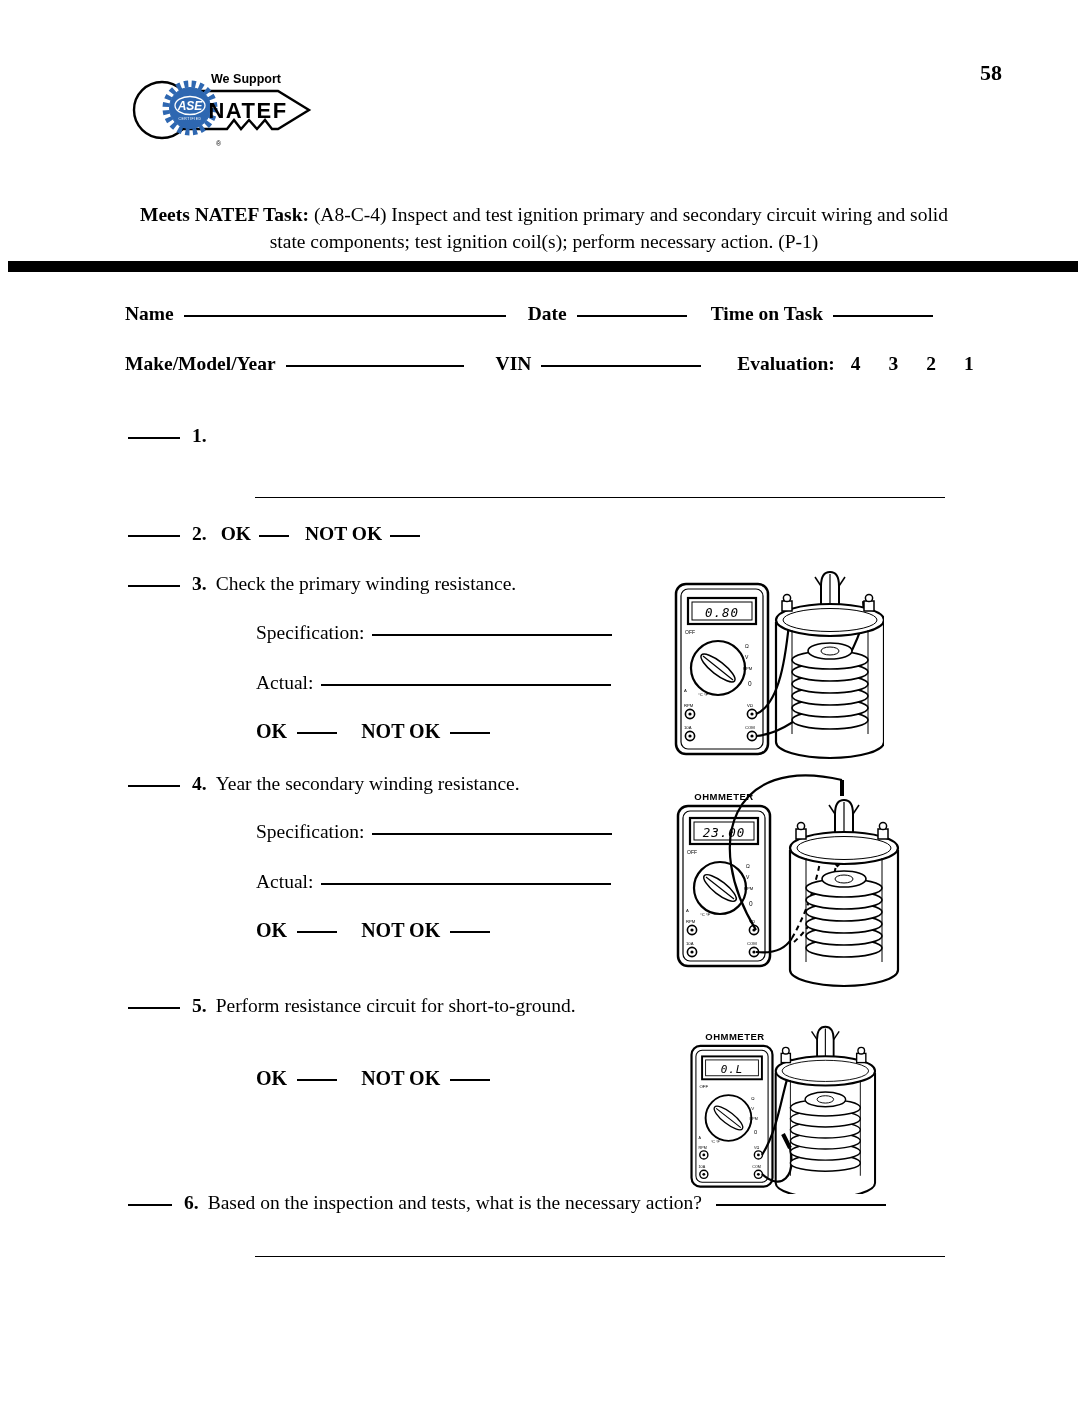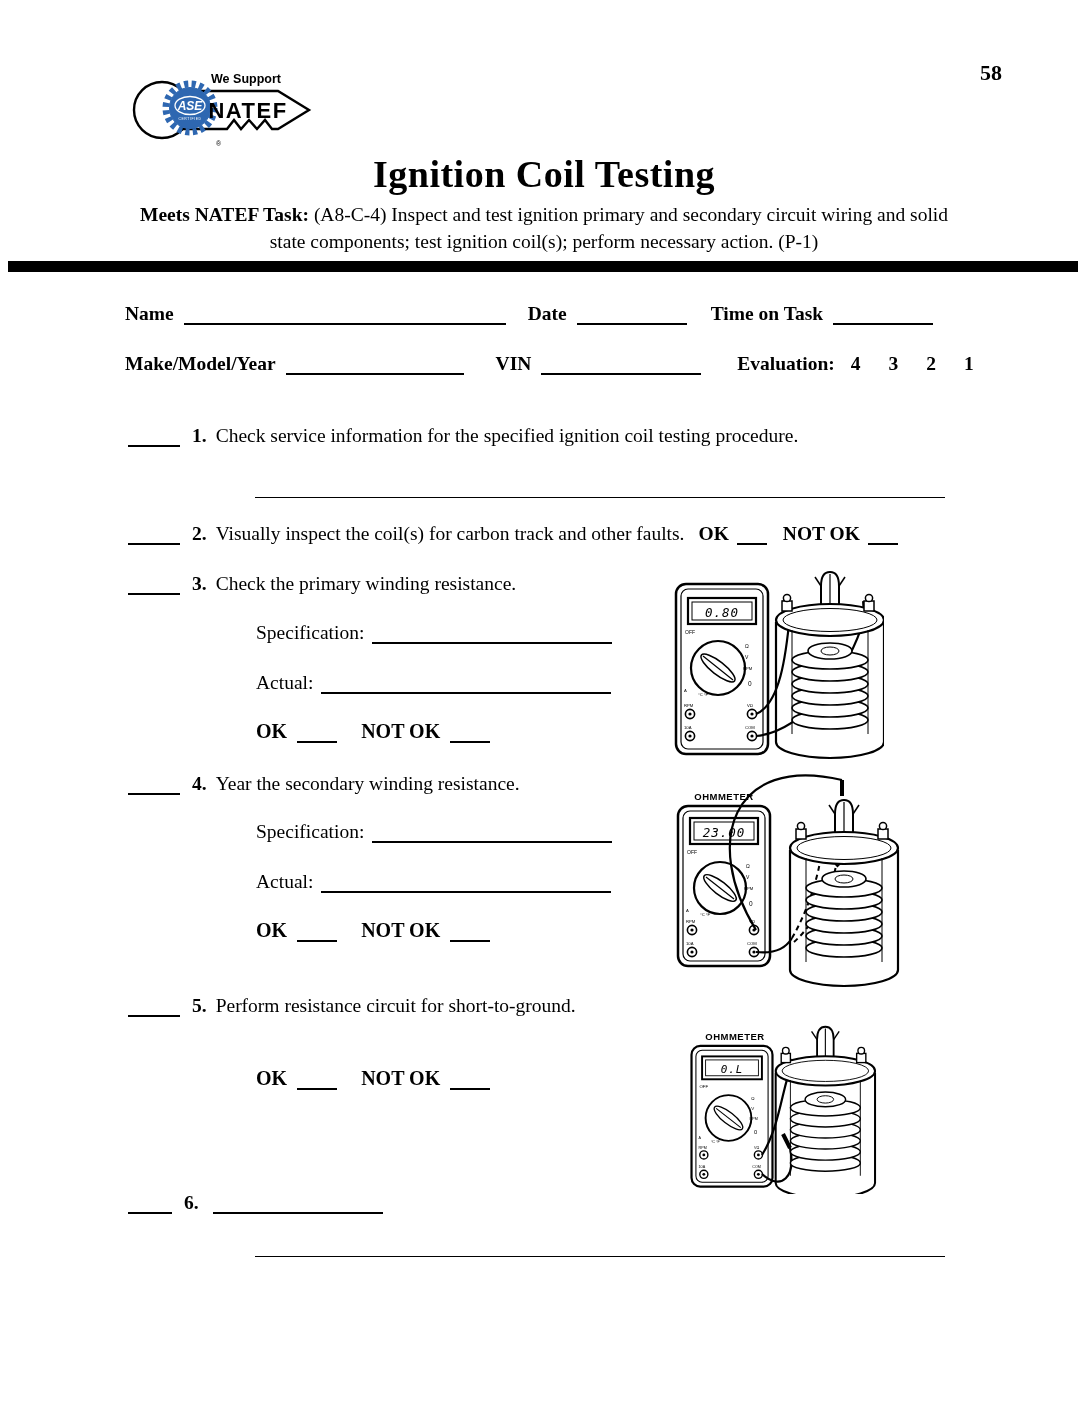--- a/index.html
+++ b/index.html
@@ -3,21 +3,21 @@
 <meta charset="utf-8">
 <style>
   html,body{margin:0;padding:0;background:#e8e8e8;}
   .page{
     position:relative; width:1088px; height:1408px; margin:0 auto;
     background:#ffffff; color:#000;
     font-family:"Liberation Serif","DejaVu Serif",serif;
     overflow:hidden;
   }
   .abs{position:absolute;}
-  .row{display:flex; align-items:flex-end; white-space:nowrap;}
+  .row{display:flex; align-items:center; white-space:nowrap;}
   .blank{display:inline-block; height:3px; border-bottom:2px solid #000;}
   .hline{position:absolute; height:0; border-bottom:1.6px solid #000;}
   .b{font-weight:bold;}
   .body-text{font-size:19.5px;}
   .page-num{font-size:22px; font-weight:bold;}
   .title{width:100%; text-align:center; font-size:38px; font-weight:bold; letter-spacing:.5px;}
   .subtitle{text-align:center; font-size:19.5px; line-height:1.38;}
   .rule{background:#000;}
   .ok-row{font-size:20px; font-weight:bold;}
   .lcd{font-family:"DejaVu Sans Mono",monospace; font-size:12.5px; font-style:italic; letter-spacing:1px;}
@@ -45,21 +45,20 @@
       <circle cx="64" cy="58" r="20.5" fill="#2e67b1" stroke="#2e67b1" stroke-width="1"></circle>
       <ellipse cx="64" cy="55.5" rx="15" ry="9" fill="none" stroke="#fff" stroke-width="1.3"></ellipse>
       <text x="64" y="60" text-anchor="middle" fill="#fff" style="font-family:'Liberation Sans',sans-serif;font-size:12px;font-weight:bold;font-style:italic;">ASE</text>
       <text x="64" y="70" text-anchor="middle" fill="#fff" style="font-family:'Liberation Sans',sans-serif;font-size:3.4px;letter-spacing:.6px;">CERTIFIED</text>
     </g>
     <text x="120" y="33" text-anchor="middle" style="font-family:'Liberation Sans',sans-serif;font-size:12.5px;font-weight:bold;">We Support</text>
     <text x="122" y="68" text-anchor="middle" style="font-family:'Liberation Sans',sans-serif;font-size:22px;font-weight:bold;letter-spacing:1.5px;">NATEF</text>
     <text x="90" y="96" style="font-family:'Liberation Sans',sans-serif;font-size:7px;">®</text>
   </svg>
 
-  <div class="abs title" style="left:0; top:152px;">Ignition Coil Testing</div>
 
   <div class="abs subtitle" style="left:50%; transform:translateX(-50%); top:202px; width:828px;">
     <span class="b">Meets NATEF Task:</span>
     <span>(A8-C-4)  Inspect and test ignition primary and secondary circuit wiring and solid state components; test ignition coil(s); perform necessary action. (P-1)</span>
   </div>
 
   <div class="abs rule" style="left:8px; top:261px; width:1070px; height:11px;"></div>
 
   <div class="abs row body-text" style="left:125px; top:303px;">
     <span class="b">Name</span>
@@ -78,28 +77,26 @@
     <span class="b" style="margin-left:36px;">Evaluation:</span>
     <span class="b" style="margin-left:16px;">4</span>
     <span class="b" style="margin-left:28px;">3</span>
     <span class="b" style="margin-left:28px;">2</span>
     <span class="b" style="margin-left:28px;">1</span>
   </div>
 
   <div class="abs row body-text" style="left:128px; top:425px;">
     <span class="blank" style="width:52px;"></span>
     <span class="b" style="margin-left:12px;">1.</span>
-    <span style="margin-left:9px;">Check service information for the specified ignition coil testing procedure.</span>
   </div>
   <div class="hline" style="left:255px; top:497px; width:690px;"></div>
 
   <div class="abs row body-text" style="left:128px; top:523px;">
     <span class="blank" style="width:52px;"></span>
     <span class="b" style="margin-left:12px;">2.</span>
-    <span style="margin-left:9px;">Visually inspect the coil(s) for carbon track and other faults.</span>
     <span class="b" style="margin-left:14px;">OK</span>
     <span class="blank" style="width:30px; margin-left:8px;"></span>
     <span class="b" style="margin-left:16px;">NOT OK</span>
     <span class="blank" style="width:30px; margin-left:8px;"></span>
   </div>
 
   <div class="abs row body-text" style="left:128px; top:573px;">
     <span class="blank" style="width:52px;"></span>
     <span class="b" style="margin-left:12px;">3.</span>
     <span style="margin-left:9px;">Check the primary winding resistance.</span>
@@ -347,17 +344,18 @@
         <ellipse cx="158" cy="104" rx="38" ry="9" fill="#fff" stroke="#000" stroke-width="1.6"></ellipse>
         <ellipse cx="158" cy="95" rx="22" ry="8" fill="#fff" stroke="#000" stroke-width="1.6"></ellipse>
         <ellipse cx="158" cy="95" rx="9" ry="4" fill="none" stroke="#000" stroke-width="1"></ellipse>
       </g>
     </g>
   </svg>
 
   <div class="abs row body-text" style="left:128px; top:1192px;">
     <span class="blank" style="width:44px;"></span>
     <span class="b" style="margin-left:12px;">6.</span>
+    <span style="margin-left:9px;">Based on the inspection and tests, what is the necessary action?</span>
     <span class="blank" style="width:170px; margin-left:14px;"></span>
   </div>
   <div class="hline" style="left:255px; top:1256px; width:690px;"></div>
 
 </div>
 
 </body></html>

